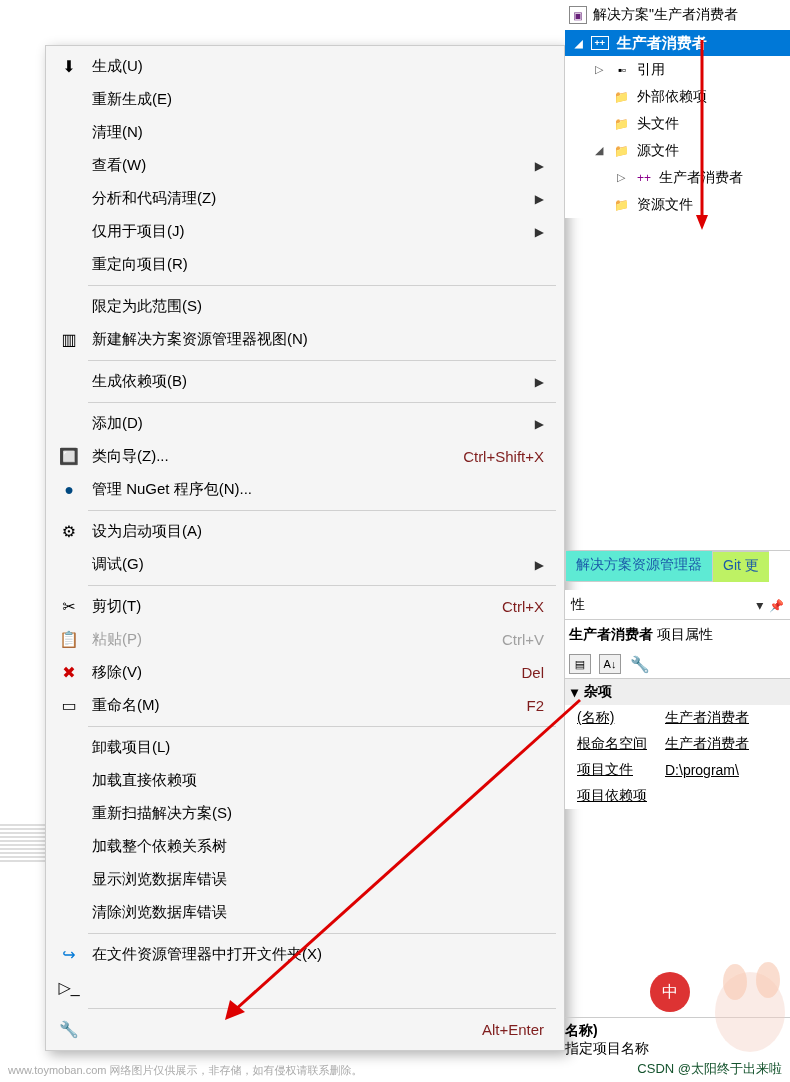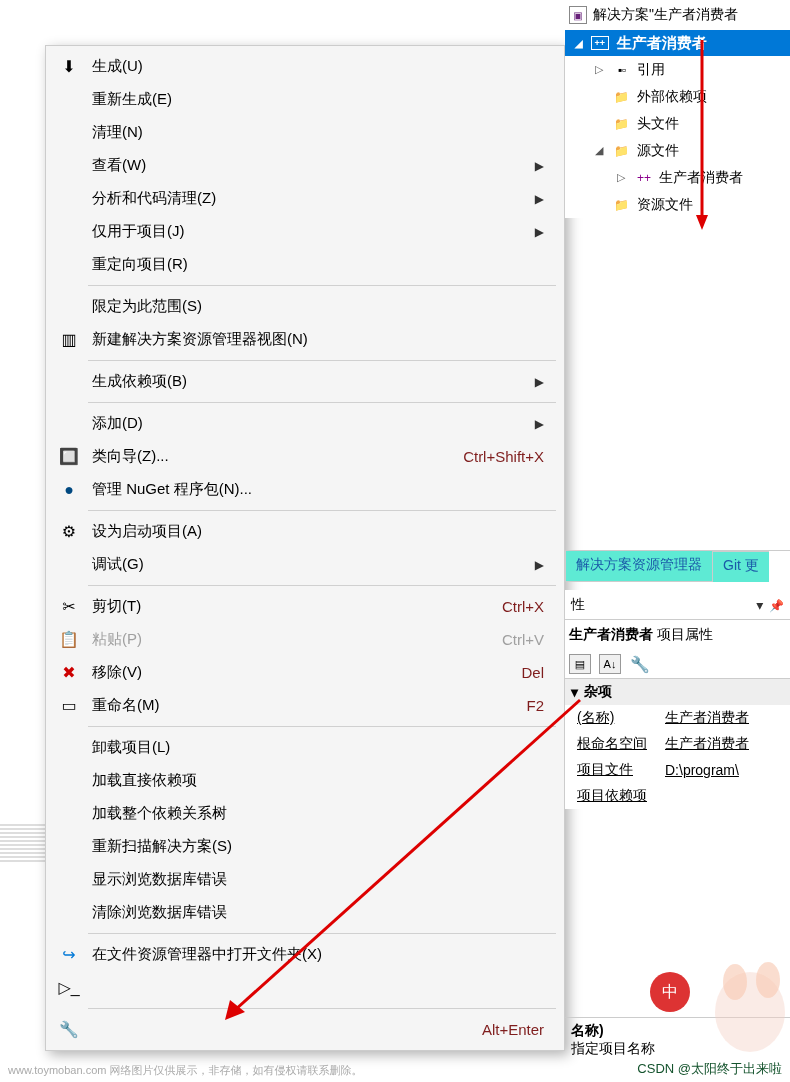--- a/index.html
+++ b/index.html
@@ -166,21 +166,21 @@
       font-size: 14px;
     }
     .tab {
       padding: 5px 10px;
       color: #1a5aa8;
       border: 1px solid #ccc;
       border-top: none;
       background: #5eead4;
     }
     .tab.inactive {
-      background: #5eead4;
+      background: #bef264;
       border: none;
       border-top: 1px solid #ccc;
     }
 
     
     .props-panel {
       position: absolute;
       right: 0;
       top: 590px;
       width: 225px;
@@ -251,21 +251,21 @@
     .props-val {
       flex: 1;
     }
 
     
     .props-desc {
       position: absolute;
       right: 0;
       bottom: 20px;
       width: 225px;
-      padding: 4px 6px;
+      padding: 4px 0;
       font-size: 14px;
       border-top: 1px solid #ccc;
     }
     .props-desc .n {
       font-weight: bold;
     }
 
     
     .watermark-bottom {
       position: absolute;
@@ -419,25 +419,25 @@
     <div class="menu-item">
       <span class="menu-icon"></span>
       <span class="menu-label">卸载项目(L)</span>
     </div>
     <div class="menu-item">
       <span class="menu-icon"></span>
       <span class="menu-label">加载直接依赖项</span>
     </div>
     <div class="menu-item">
       <span class="menu-icon"></span>
+      <span class="menu-label">重新扫描解决方案(S)</span>
+    </div>
+    <div class="menu-item">
+      <span class="menu-icon"></span>
       <span class="menu-label">加载整个依赖关系树</span>
-    </div>
-    <div class="menu-item">
-      <span class="menu-icon"></span>
-      <span class="menu-label">重新扫描解决方案(S)</span>
     </div>
     <div class="menu-item">
       <span class="menu-icon"></span>
       <span class="menu-label">显示浏览数据库错误</span>
     </div>
     <div class="menu-item">
       <span class="menu-icon"></span>
       <span class="menu-label">清除浏览数据库错误</span>
     </div>
     <div class="menu-sep"></div>

